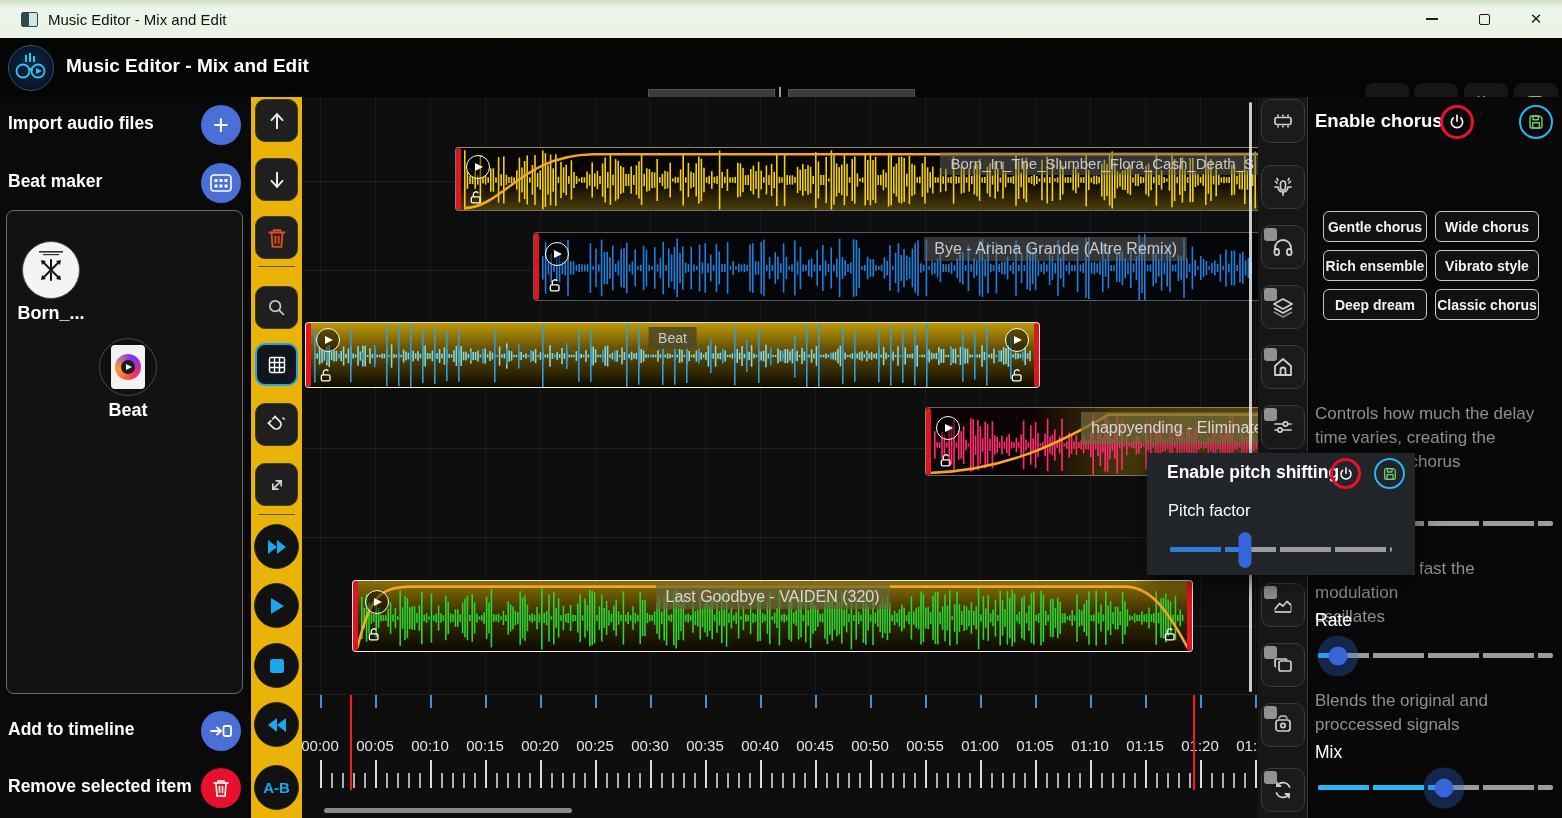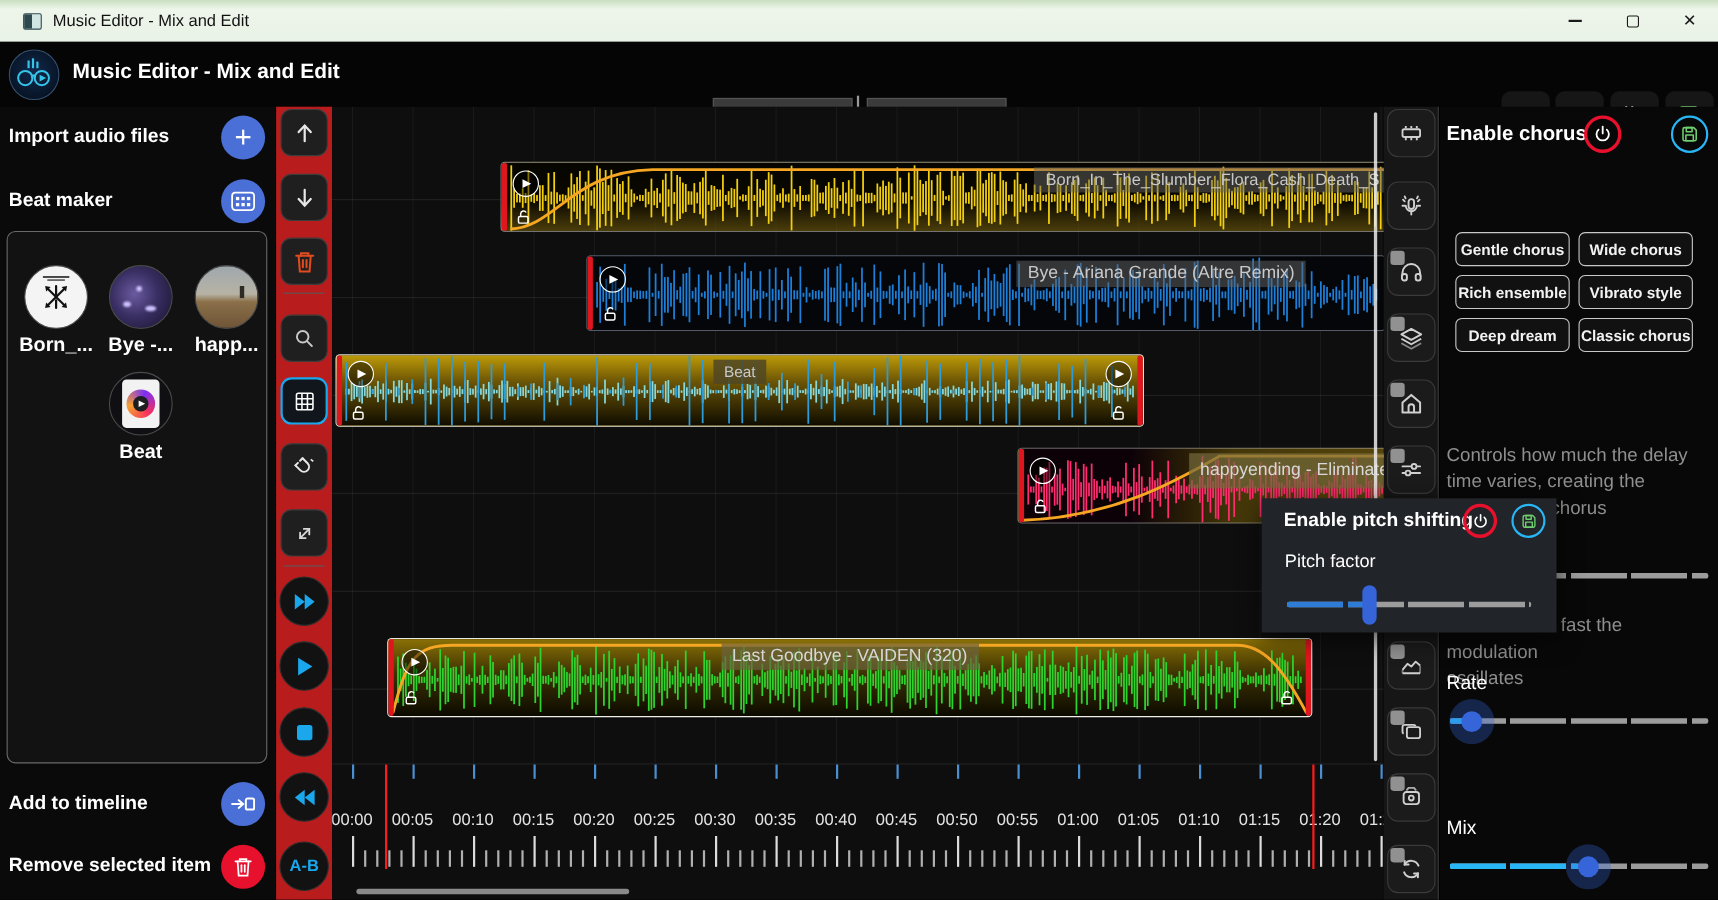--- a/index.html
+++ b/index.html
@@ -45,21 +45,21 @@
   .thumb-happ i { position:absolute; right:12px; top:18px; width:4px; height:11px; background:#2e2a24; }
   .thumb-last { background:linear-gradient(180deg,#17171c 0%,#2c2c36 48%,#101014 100%); display:flex; align-items:center; justify-content:center; }
   .thumb-last span { font-size:6px; font-weight:bold; font-style:italic; color:#d8d8d8; letter-spacing:.5px; }
   .thumb-beat { background:#101014; display:flex; align-items:center; justify-content:center; }
   .beat-page { width:34px; height:44px; background:#f2f2f2; border-radius:4px; position:relative; display:flex; align-items:center; justify-content:center; }
   .beat-ring { width:26px; height:26px; border-radius:50%; background:conic-gradient(from 20deg,#7b2ff7,#f72f5e,#f7a12f,#7b2ff7); display:flex; align-items:center; justify-content:center; }
   .beat-ring b { width:14px; height:14px; border-radius:50%; background:#1d1d22; display:flex; align-items:center; justify-content:center; }
   .beat-ring b i { width:0; height:0; border-left:6px solid #fff; border-top:3.6px solid transparent; border-bottom:3.6px solid transparent; margin-left:1.5px; }
 
   
-  .ltoolbar { position:absolute; left:251px; top:97px; width:51px; height:721px; background:#b91c1c; }
+  .ltoolbar { position:absolute; left:251px; top:97px; width:51px; height:721px; background:#eab308; }
   .tool { position:absolute; left:4px; width:43px; height:43px; border:1px solid #3d3d3d; border-radius:10px;
     display:flex; align-items:center; justify-content:center; background:#1f1f1f; }
   .tool.active { border:2px solid #1aa7ec; background:#10161c; }
   .tdiv { position:absolute; left:7px; width:37px; height:1px; background:#5a5a5a; }
   .pbtn { position:absolute; left:3px; width:45px; height:45px; border:1.5px solid #2e2e2e; border-radius:50%;
     background:#121212; display:flex; align-items:center; justify-content:center; }
   .ab-text { color:#18a8ee; font-weight:bold; font-size:15px; }
 
   
   .timeline { position:absolute; left:302px; top:97px; width:956px; height:721px; background:#0e0e0e; overflow:hidden; }
@@ -223,34 +223,20 @@
             <polygon points="38,18 37,23 33,19"></polygon>
               <polygon points="18,38 19,33 23,37"></polygon>
           </g>
           <g fill="#333">
               <rect x="16" y="9" width="24" height="1.6"></rect>
               <rect x="20" y="12" width="16" height="1.2"></rect>
             </g>
         </svg>
       </div>
       <div class="file-label">Born_...</div>
-    </div>
-    <div class="file-item" style="left:85px;top:30px;">
-      <div class="thumb thumb-bye">
-        <i style="left:12px;top:32px;"></i>
-          <i style="left:32px;top:36px;width:10px;"></i>
-          <i style="left:24px;top:18px;width:5px;"></i>
-      </div>
-      <div class="file-label">Bye -...</div>
-    </div>
-    <div class="file-item" style="left:163px;top:30px;">
-      <div class="thumb thumb-happ">
-          <i></i>
-        </div>
-      <div class="file-label">happ...</div>
     </div>
     <div class="file-item" style="left:85px;top:127px;">
       <div class="thumb thumb-beat">
         <div class="beat-page">
             <div class="beat-ring">
               <b>
                 <i></i>
               </b>
             </div>
           </div>
@@ -2186,20 +2172,22 @@
   <div class="slider" style="left:9px;top:424px;width:235px;"></div>
 
   <div class="desc" style="left:6px;top:460px;width:246px;">Controls how fast the modulation
 oscillates</div>
   <div class="slabel" style="left:6px;top:513px;">Rate</div>
   <div class="slider" style="left:9px;top:556px;width:235px;">
     <div class="sfill" style="width:20px;"></div>
     <div class="sthumb" style="left:20px;"></div>
   </div>
 
+  <div class="desc" style="left:6px;top:592px;width:244px;">Blends the original and
+proccessed signals</div>
   <div class="slabel" style="left:6px;top:645px;">Mix</div>
   <div class="slider" style="left:9px;top:688px;width:235px;">
     <div class="sfill" style="width:117px;"></div>
     <div class="sthumb" style="left:126px;"></div>
   </div>
 </div>
 
 <div class="pitch-overlay">
   <div class="pitch-title">Enable pitch shifting</div>
   <div class="ringbtn ring-red" style="left:183px;top:5px;width:31px;height:31px;">

